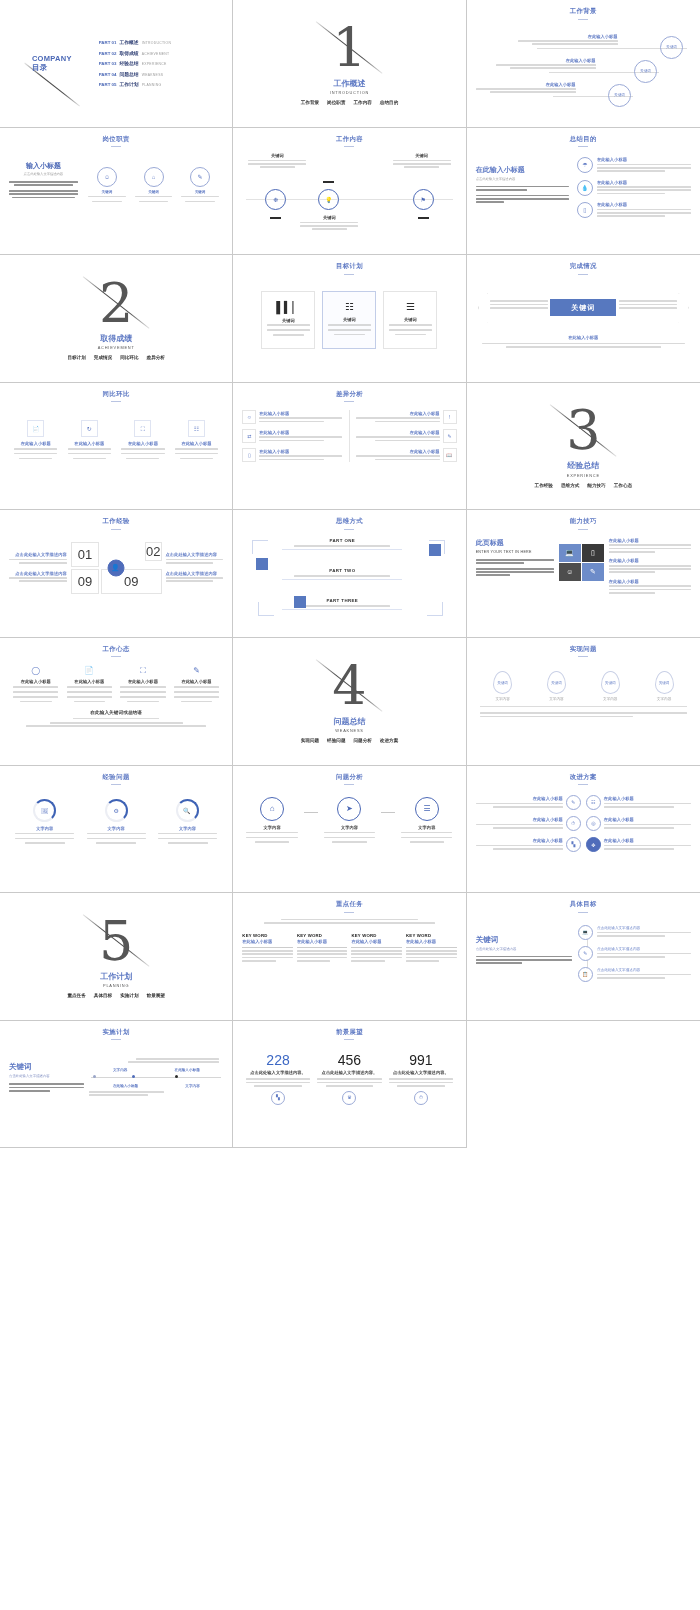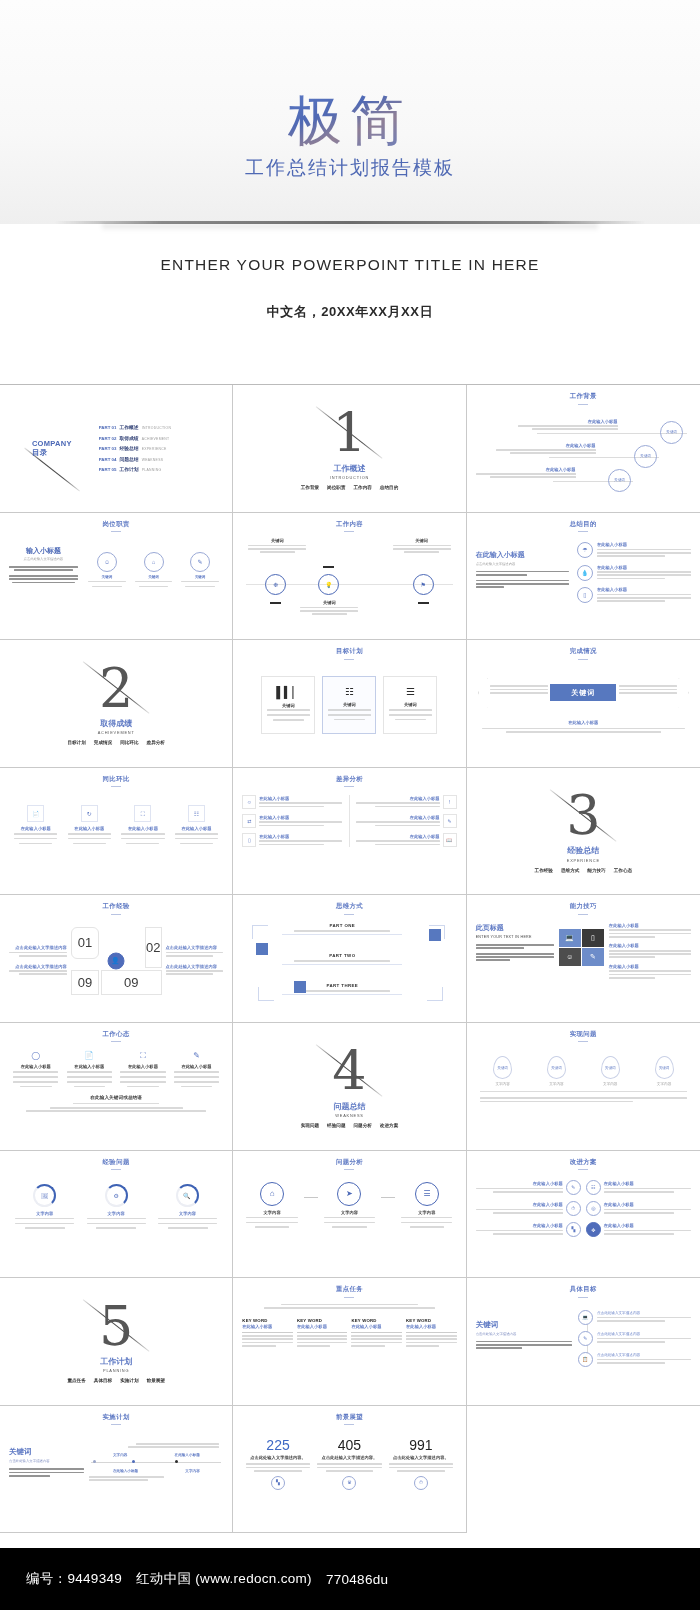--- a/index.html
+++ b/index.html
@@ -111,31 +111,20 @@
 
   
   .footer { height:62px; background:#000; display:flex; align-items:center; padding-left:26px; gap:14px; }
   .footer span { color:#fff; font-size:13.5px; letter-spacing:.3px; }
 </style>
 </head>
 <body>
 
 <div class="page">
 
-  <div class="cover">
-    <div class="cover-top">
-      <div class="cover-title">极简</div>
-      <div class="cover-sub">工作总结计划报告模板</div>
-      <div class="cover-divider"></div>
-    </div>
-    <div class="cover-bottom">
-      <div class="cover-en">ENTHER YOUR POWERPOINT TITLE IN HERE</div>
-      <div class="cover-meta">中文名，20XX年XX月XX日</div>
-    </div>
-  </div>
 
   <div class="grid">
 
     <div class="slide">
       <div class="toc">
         <div class="toc-left">
           <div class="slash"></div>
           <div class="toc-label">
             <span>COMPANY</span>
             <small>目录</small>
@@ -560,24 +549,24 @@
       <div class="flexrow" style="margin-top:12px;align-items:center;gap:4px;">
         <div style="width:28%;text-align:right;">
           <div class="lbl blue">点击此处输入文字描述内容</div>
           <i class="ln" style="width:100%"></i>
             <i class="ln" style="width:82%;margin-left:18%"></i>
           <div class="lbl blue" style="margin-top:7px;">点击此处输入文字描述内容</div>
           <i class="ln" style="width:100%"></i>
             <i class="ln" style="width:82%;margin-left:18%"></i>
         </div>
         <div style="width:44%;position:relative;display:grid;grid-template-columns:1fr 1fr;gap:2px;">
-          <div class="card col center" style="height:32px;border-radius:6px;">
+          <div class="card col center" style="height:25px;">
               <span class="num-big dk">01</span>
             </div>
-          <div class="card col center" style="height:41px;margin-left:44px;">
+          <div class="card col center" style="height:19px;margin-left:44px;">
               <span class="num-big dk">02</span>
             </div>
           <div class="card col center" style="height:25px;">
               <span class="num-big dk">09</span>
             </div>
           <div class="card col center" style="height:25px;">
               <span class="num-big dk">09</span>
             </div>
           <div class="ring solid" style="position:absolute;left:50%;top:50%;transform:translate(-50%,-50%);width:17px;height:17px;">
               <span style="font-size:7px;">👤</span>
@@ -1048,33 +1037,33 @@
               <i class="ln" style="width:44%"></i>
             </div>
         </div>
       </div>
     </div>
 
     <div class="slide">
       <div class="s-title">前景展望</div>
       <div class="flexrow" style="justify-content:space-around;margin-top:12px;text-align:center;">
         <div style="width:30%;">
-          <div style="font-size:14px;font-weight:300;color:#3d68c4;">225</div>
+          <div style="font-size:14px;font-weight:300;color:#3d68c4;">228</div>
           <div class="lbl dk" style="margin-top:2px;">点击此处输入文字描述内容。</div>
           <div style="margin-top:3px;">
               <i class="ln" style="width:100%"></i>
               <i class="ln" style="width:100%"></i>
               <i class="ln" style="width:74%;margin:1.6px auto"></i>
             </div>
           <div class="ring" style="width:14px;height:14px;margin:4px auto 0;">
               <span class="gi" style="font-size:5px;">▚</span>
             </div>
         </div>
         <div style="width:30%;">
-          <div style="font-size:14px;font-weight:300;color:#222;">405</div>
+          <div style="font-size:14px;font-weight:300;color:#222;">456</div>
           <div class="lbl dk" style="margin-top:2px;">点击此处输入文字描述内容。</div>
           <div style="margin-top:3px;">
               <i class="ln" style="width:100%"></i>
               <i class="ln" style="width:100%"></i>
               <i class="ln" style="width:74%;margin:1.6px auto"></i>
             </div>
           <div class="ring" style="width:14px;height:14px;margin:4px auto 0;">
               <span class="gi" style="font-size:5px;">♛</span>
             </div>
         </div>
@@ -1089,19 +1078,14 @@
           <div class="ring" style="width:14px;height:14px;margin:4px auto 0;">
               <span class="gi" style="font-size:5px;">⏱</span>
             </div>
         </div>
       </div>
     </div>
 
 
   </div>
 
-  <div class="footer">
-    <span>编号：9449349</span>
-    <span>红动中国 (www.redocn.com)</span>
-    <span>770486du</span>
-  </div>
 
 </div>
 
 </body></html>

